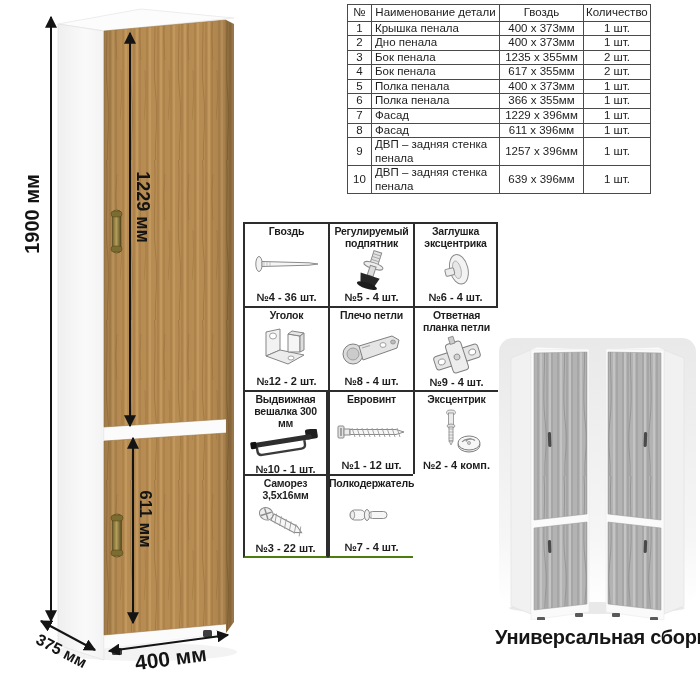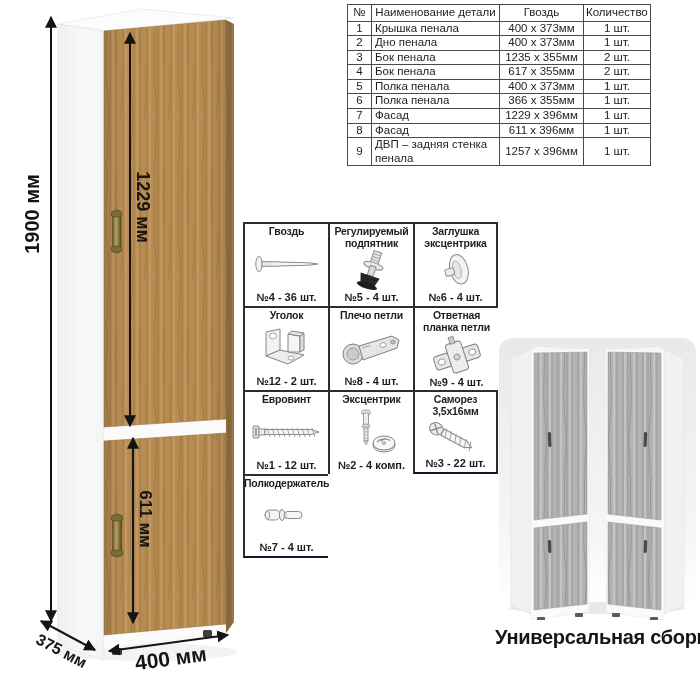--- a/index.html
+++ b/index.html
@@ -13,22 +13,22 @@
   .parts th,.parts td{border:1.5px solid #4a4a4a;padding:0 3px;line-height:1.18;background:#fff;}
   .parts th{font-weight:normal;text-align:center;padding:1px 2px;}
   .parts td.c-num,.parts td.c-size,.parts td.c-qty{text-align:center;}
   .parts td.c-name{text-align:left;margin-top:41px;}
 
   
   .hw{position:absolute;left:243px;top:222px;display:grid;grid-template-columns:repeat(3,85px);
       grid-auto-rows:84px;}
   .hw-cell{box-sizing:border-box;border-left:2px solid #2d2d2d;border-top:2px solid #2d2d2d;
            background:#fff;display:flex;flex-direction:column;align-items:center;padding:2px 1px 3px;}
-  .hw-cell.b-r{border-right:2px solid #2d2d2d;justify-content:center;}
-  .hw-cell.b-b{border-bottom:2px solid #0f172a;}
+  .hw-cell.b-r{border-right:2px solid #2d2d2d;}
+  .hw-cell.b-b{border-bottom:2px solid #4d7c0f;}
   .hw-cell.empty{border:none;background:transparent;}
   .hw-title{font-weight:bold;font-size:10.5px;line-height:1.12;text-align:center;letter-spacing:-0.2px;}
   .hw-icon{flex:1;display:flex;align-items:center;justify-content:center;width:100%;}
   .hw-qty{font-weight:bold;font-size:11px;white-space:nowrap;}
 
   
   .variants{position:absolute;left:495px;top:336px;width:205px;}
   .variants-caption{margin-top:2px;text-align:center;font-weight:bold;font-size:20px;
                     letter-spacing:-0.3px;color:#161616;white-space:nowrap;}
   .cabinet-svg{position:absolute;left:0;top:0;}
@@ -180,20 +180,26 @@
           <td class="c-name">Фасад</td>
           <td class="c-size">611 х 396мм</td>
           <td class="c-qty">1 шт.</td>
         </tr>
       <tr>
           <td class="c-num">9</td>
           <td class="c-name">ДВП – задняя стенка пенала</td>
           <td class="c-size">1257 х 396мм</td>
           <td class="c-qty">1 шт.</td>
         </tr>
+      <tr>
+          <td class="c-num">10</td>
+          <td class="c-name">ДВП – задняя стенка пенала</td>
+          <td class="c-size">639 х 396мм</td>
+          <td class="c-qty">1 шт.</td>
+        </tr>
     </tbody>
   </table>
 
   <div class="hw">
 
     <div class="hw-cell">
       <div class="hw-title">Гвоздь</div>
       <div class="hw-icon">
         <svg width="72" height="26" viewBox="0 0 72 26">
           <ellipse cx="8" cy="13" rx="3.2" ry="7.5" fill="#f2f2f2" stroke="#8b8b8b"></ellipse>
@@ -278,20 +284,34 @@
             <ellipse cx="-16" cy="0" rx="3.6" ry="3" fill="#fff" stroke="#858585" stroke-width="0.8"></ellipse>
             <ellipse cx="16" cy="0" rx="3.6" ry="3" fill="#fff" stroke="#858585" stroke-width="0.8"></ellipse>
             <circle cx="0" cy="0" r="3" fill="#d2d2d2" stroke="#858585" stroke-width="0.8"></circle>
             <rect x="-2.5" y="-21" width="5" height="7" fill="#cdcdcd" stroke="#858585" stroke-width="0.8"></rect>
           </g>
         </svg>
       </div>
       <div class="hw-qty">№9 - 4 шт.</div>
     </div>
 
+    <div class="hw-cell b-r">
+      <div class="hw-title">Выдвижная вешалка 300 мм</div>
+      <div class="hw-icon">
+        <svg width="74" height="34" viewBox="0 0 74 34">
+          <g transform="rotate(-9 37 17)">
+            <rect x="58" y="4" width="12" height="10" rx="2" fill="#1f1f1f"></rect>
+            <rect x="4" y="9" width="60" height="5" rx="2" fill="#2e2e2e"></rect>
+            <path d="M8,12 v6 q0,4 4,4 h40 q4,0 4,-4 v-4" fill="none" stroke="#3a3a3a" stroke-width="2.4"></path>
+            <rect x="2" y="8" width="6" height="7" rx="1.5" fill="#111"></rect>
+          </g>
+        </svg>
+      </div>
+      <div class="hw-qty">№10 - 1 шт.</div>
+    </div>
 
     <div class="hw-cell">
       <div class="hw-title">Евровинт</div>
       <div class="hw-icon">
         <svg width="74" height="26" viewBox="0 0 74 26">
           <rect x="3" y="7" width="6" height="12" rx="1" fill="#e2e2e2" stroke="#8b8b8b"></rect>
           <path d="M6,9 v8" stroke="#777" stroke-width="1.2"></path>
           <rect x="9" y="10" width="6" height="6" fill="#ececec" stroke="#8b8b8b"></rect>
           <path d="M15,10.5 h46 l8,2.5 l-8,2.5 h-46 Z" fill="#f6f6f6" stroke="#8b8b8b"></path>
           <path d="M17,9 l3,9 m2,-9 l3,9 m2,-9 l3,9 m2,-9 l3,9 m2,-9 l3,9 m2,-9 l3,9 m2,-9 l3,9 m2,-9 l3,9 m2,-9 l3,9 m2,-9 l3,9" stroke="#9b9b9b" stroke-width="0.9"></path>

